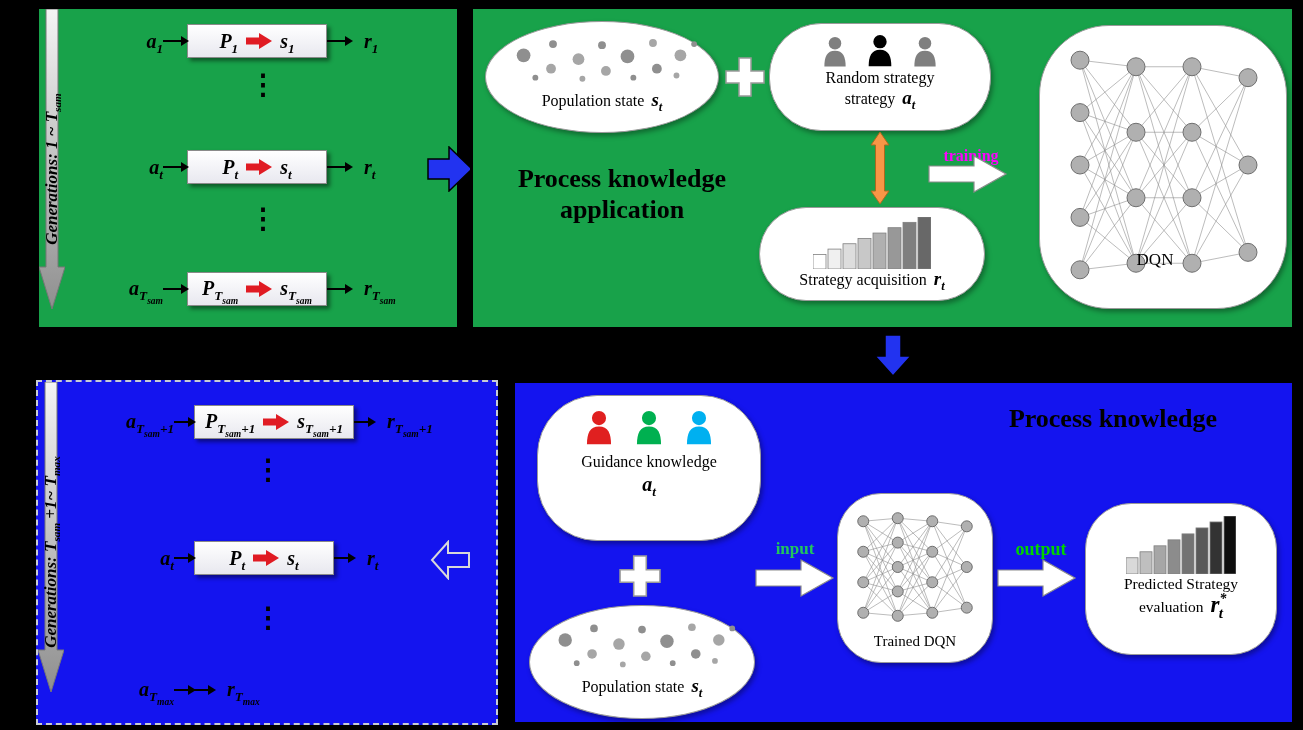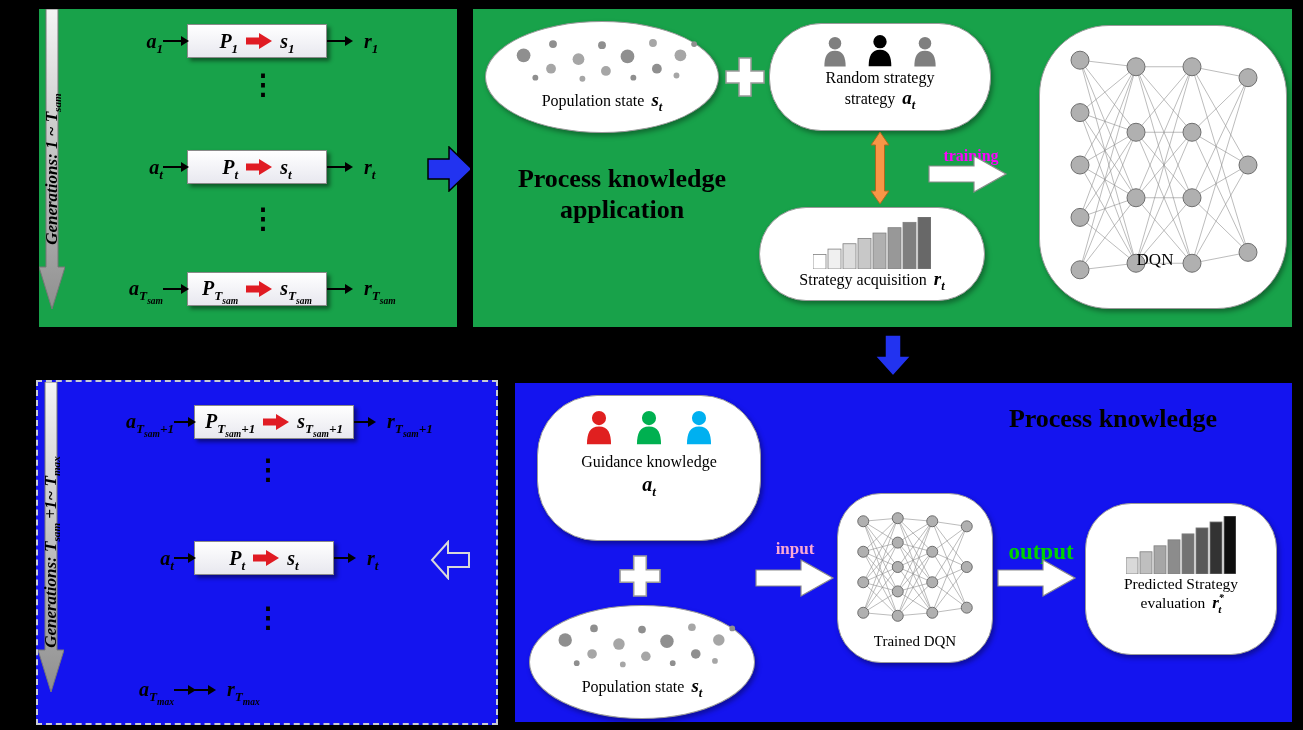--- a/index.html
+++ b/index.html
@@ -27,22 +27,22 @@
   .mv sub sub{font-size:72%;}
   .mv sup{font-size:60%;line-height:0;}
   .dots{position:absolute;font-size:28px;font-weight:bold;color:#000;line-height:1;}
 
   .blob{position:absolute;background:#fff;border:1px solid #9a9a9a;box-shadow:2px 3px 5px rgba(0,0,0,0.35);
         display:flex;flex-direction:column;align-items:center;box-sizing:border-box;}
   .lab{font-size:16px;color:#000;line-height:1.25;text-align:center;}
   .vgap{margin-left:7px;}
   .big-title{position:absolute;font-weight:bold;font-size:26px;line-height:1.2;text-align:center;color:#000;}
   .training-label{position:absolute;color:#ff00ff;font-weight:bold;font-size:16px;text-align:center;}
-  .input-label{position:absolute;color:#f9a8d4;font-weight:bold;font-size:17px;text-align:center;}
-  .output-label{position:absolute;color:#00d200;font-weight:bold;font-size:23px;text-align:center;}
+  .input-label{position:absolute;color:#22c55e;font-weight:bold;font-size:17px;text-align:center;}
+  .output-label{position:absolute;color:#00d200;font-weight:bold;font-size:18px;text-align:center;}
   .persons{display:flex;align-items:flex-end;gap:14px;}
   .dqn-label{position:absolute;left:0;right:16px;text-align:center;font-size:17px;color:#000;}
 </style>
 </head>
 <body>
 
 <svg width="0" height="0" style="position:absolute">
   <defs>
     <linearGradient id="gGray" x1="0" y1="0" x2="0" y2="1">
       <stop offset="0" stop-color="#f5f5f5"></stop>
@@ -464,18 +464,18 @@
           <rect x="14" y="35.794285714285714" width="12" height="22.205714285714286" fill="#bfbfbf" stroke="#7f7f7f" stroke-width="0.8"></rect>
           <rect x="28" y="29.828571428571426" width="12" height="28.171428571428574" fill="#a6a6a6" stroke="#7f7f7f" stroke-width="0.8"></rect>
           <rect x="42" y="23.862857142857138" width="12" height="34.13714285714286" fill="#8c8c8c" stroke="#7f7f7f" stroke-width="0.8"></rect>
           <rect x="56" y="17.897142857142853" width="12" height="40.10285714285715" fill="#737373" stroke="#7f7f7f" stroke-width="0.8"></rect>
           <rect x="70" y="11.931428571428576" width="12" height="46.068571428571424" fill="#595959" stroke="#7f7f7f" stroke-width="0.8"></rect>
           <rect x="84" y="5.965714285714277" width="12" height="52.03428571428572" fill="#333333" stroke="#7f7f7f" stroke-width="0.8"></rect>
           <rect x="98" y="0" width="12" height="58" fill="#0d0d0d" stroke="#7f7f7f" stroke-width="0.8"></rect>
         </svg>
       <div class="lab" style="font-size:15.5px;">
         <div>Predicted Strategy</div>
-        <div><span>evaluation</span><span class="mv vgap" style="font-size:17px;font-style:italic;">r<sup>*</sup><sub style="margin-left: -0.5em;">t</sub></span></div>
+        <div><span>evaluation</span><span class="mv vgap" style="font-size:23px;font-style:italic;">r<sup>*</sup><sub style="margin-left: -0.5em;">t</sub></span></div>
       </div>
     </div>
   </div>
 
 </div>
 
 </body></html>

